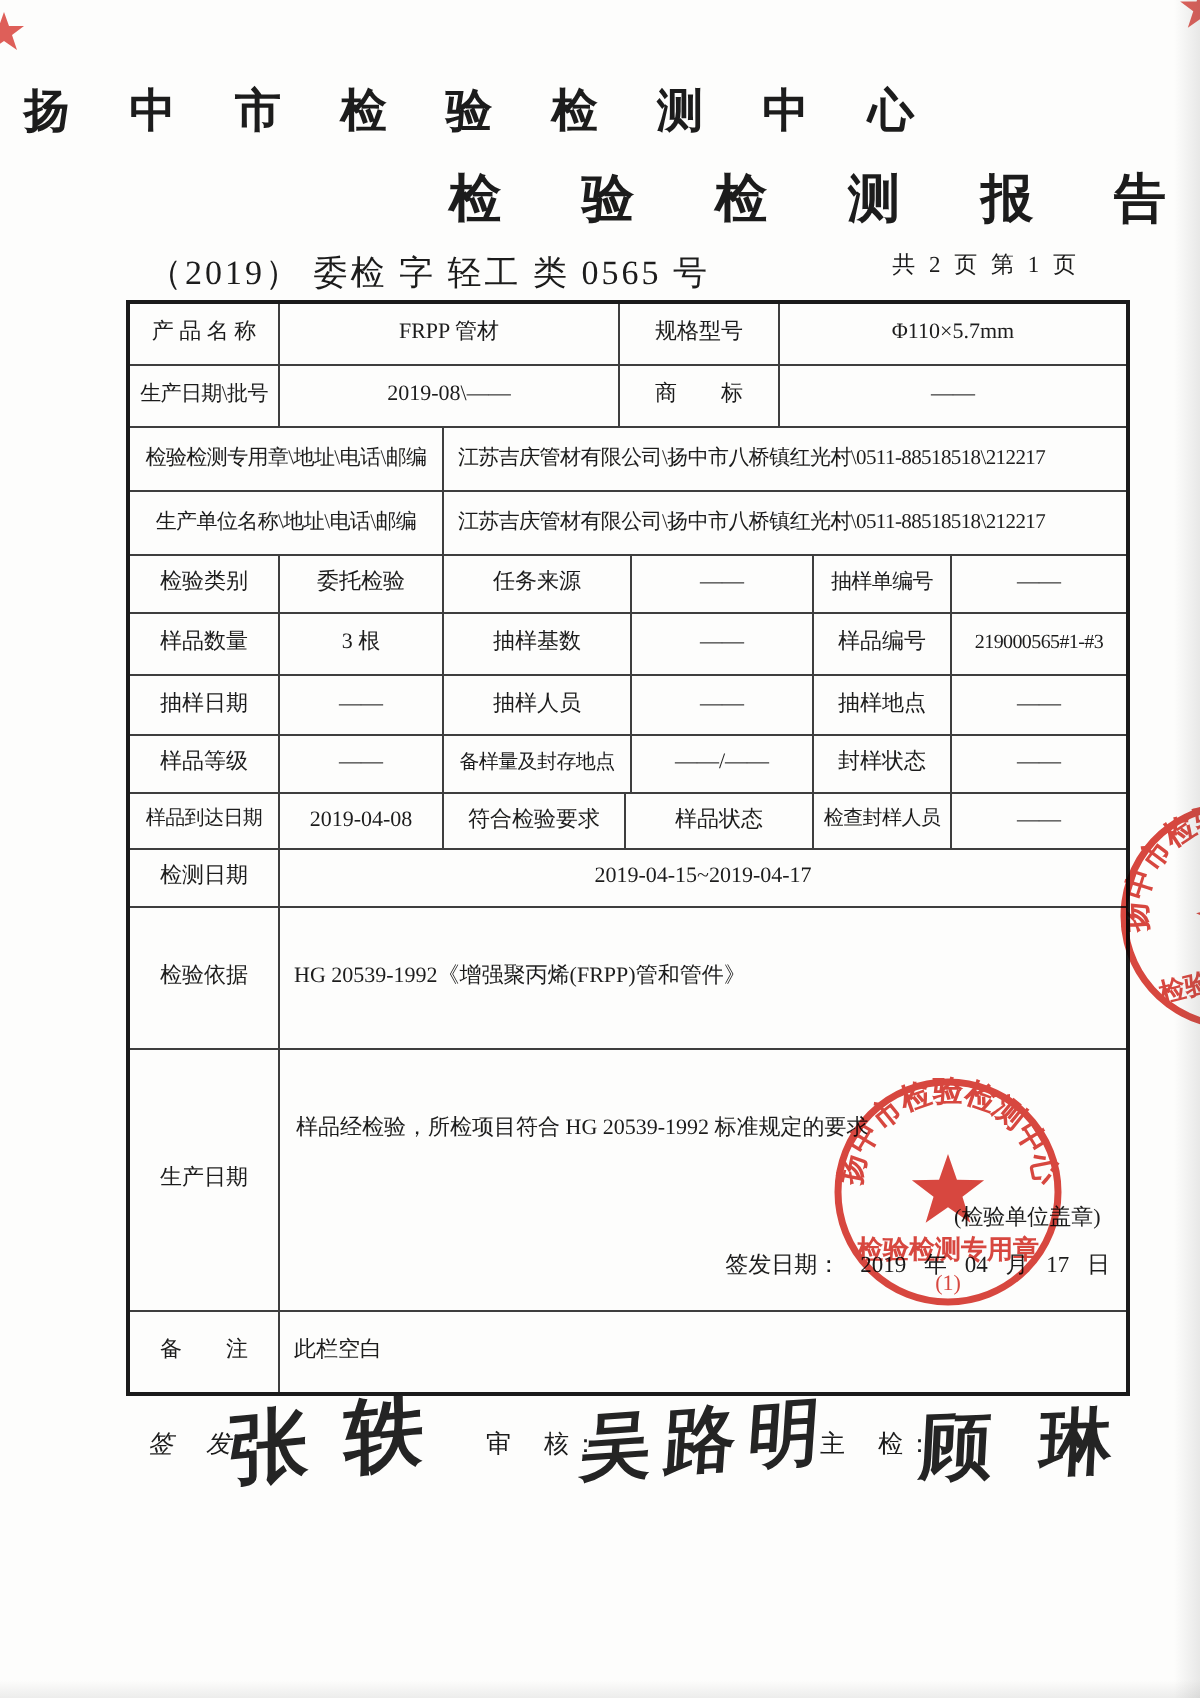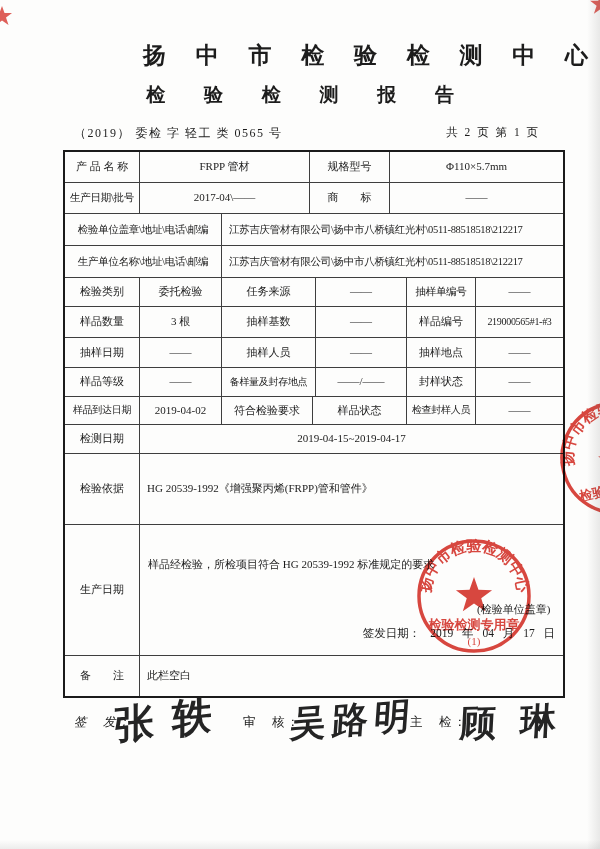--- a/index.html
+++ b/index.html
@@ -3,25 +3,25 @@
 <meta charset="utf-8">
 <style>
   html,body{margin:0;padding:0;}
   body{
     width:600px;height:849px;position:relative;overflow:hidden;
     background:#fdfdfc;color:#1c1c1c;
     font-family:"Liberation Serif","DejaVu Serif",serif;
   }
   .abs{position:absolute;}
   
-  .org-name{top:40px;left:0;right:0;text-align:right;font-size:23px;font-weight:bold;
+  .org-name{top:40px;left:0;right:0;text-align:left;font-size:23px;font-weight:bold;
     letter-spacing:12px;text-indent:12px;}
-  .report-title{top:82px;left:0;right:0;text-align:center;font-size:19px;font-weight:bold;
+  .report-title{top:82px;left:0;right:0;text-align:right;font-size:26px;font-weight:bold;
     letter-spacing:17px;text-indent:17px;}
-  .report-no{top:125px;left:74px;font-size:12px;letter-spacing:1.5px;}
+  .report-no{top:125px;left:74px;font-size:17px;letter-spacing:1.5px;}
   .page-info{top:125px;right:60px;font-size:11.5px;letter-spacing:2px;}
   
   .tbl{left:63px;top:150px;width:502px;border:2px solid #1b1b1b;box-sizing:border-box;background:transparent;}
   .tr{display:flex;border-top:1px solid #3e3e3e;}
   .tr.first{border-top:none;}
   .td{border-left:1px solid #3e3e3e;box-sizing:border-box;flex:none;display:flex;
       align-items:center;justify-content:center;text-align:center;font-size:11px;
       padding:2px 2px;overflow:hidden;line-height:1.25;}
   .td.fc{border-left:none;}
   .td.left{justify-content:flex-start;text-align:left;padding-left:7px;}
@@ -68,26 +68,26 @@
 
   <div class="abs tbl">
     <div class="tr first h30">
       <div class="td fc w74">产 品 名 称</div>
       <div class="td w170">FRPP 管材</div>
       <div class="td w80">规格型号</div>
       <div class="td w174">Φ110×5.7mm</div>
     </div>
     <div class="tr h30">
       <div class="td fc w74 sm">生产日期\批号</div>
-      <div class="td w170">2017-04\——</div>
+      <div class="td w170">2019-08\——</div>
       <div class="td w80">商　　标</div>
       <div class="td w174">——</div>
     </div>
     <div class="tr h31">
-      <div class="td fc w156 sm">检验单位盖章\地址\电话\邮编</div>
+      <div class="td fc w156 sm">检验检测专用章\地址\电话\邮编</div>
       <div class="td w342 left sm">江苏吉庆管材有限公司\扬中市八桥镇红光村\0511-88518518\212217</div>
     </div>
     <div class="tr h31">
       <div class="td fc w156 sm">生产单位名称\地址\电话\邮编</div>
       <div class="td w342 left sm">江苏吉庆管材有限公司\扬中市八桥镇红光村\0511-88518518\212217</div>
     </div>
     <div class="tr h28">
       <div class="td fc w74">检验类别</div>
       <div class="td w82">委托检验</div>
       <div class="td w94">任务来源</div>
@@ -114,21 +114,21 @@
     <div class="tr h28">
       <div class="td fc w74">样品等级</div>
       <div class="td w82">——</div>
       <div class="td w94 tight">备样量及封存地点</div>
       <div class="td w91">——/——</div>
       <div class="td w69">封样状态</div>
       <div class="td w88">——</div>
     </div>
     <div class="tr h27">
       <div class="td fc w74 tight">样品到达日期</div>
-      <div class="td w82">2019-04-02</div>
+      <div class="td w82">2019-04-08</div>
       <div class="td w91">符合检验要求</div>
       <div class="td w94">样品状态</div>
       <div class="td w69 tight">检查封样人员</div>
       <div class="td w88">——</div>
     </div>
     <div class="tr h28">
       <div class="td fc w74">检测日期</div>
       <div class="td w424">2019-04-15~2019-04-17</div>
     </div>
     <div class="tr h70">

